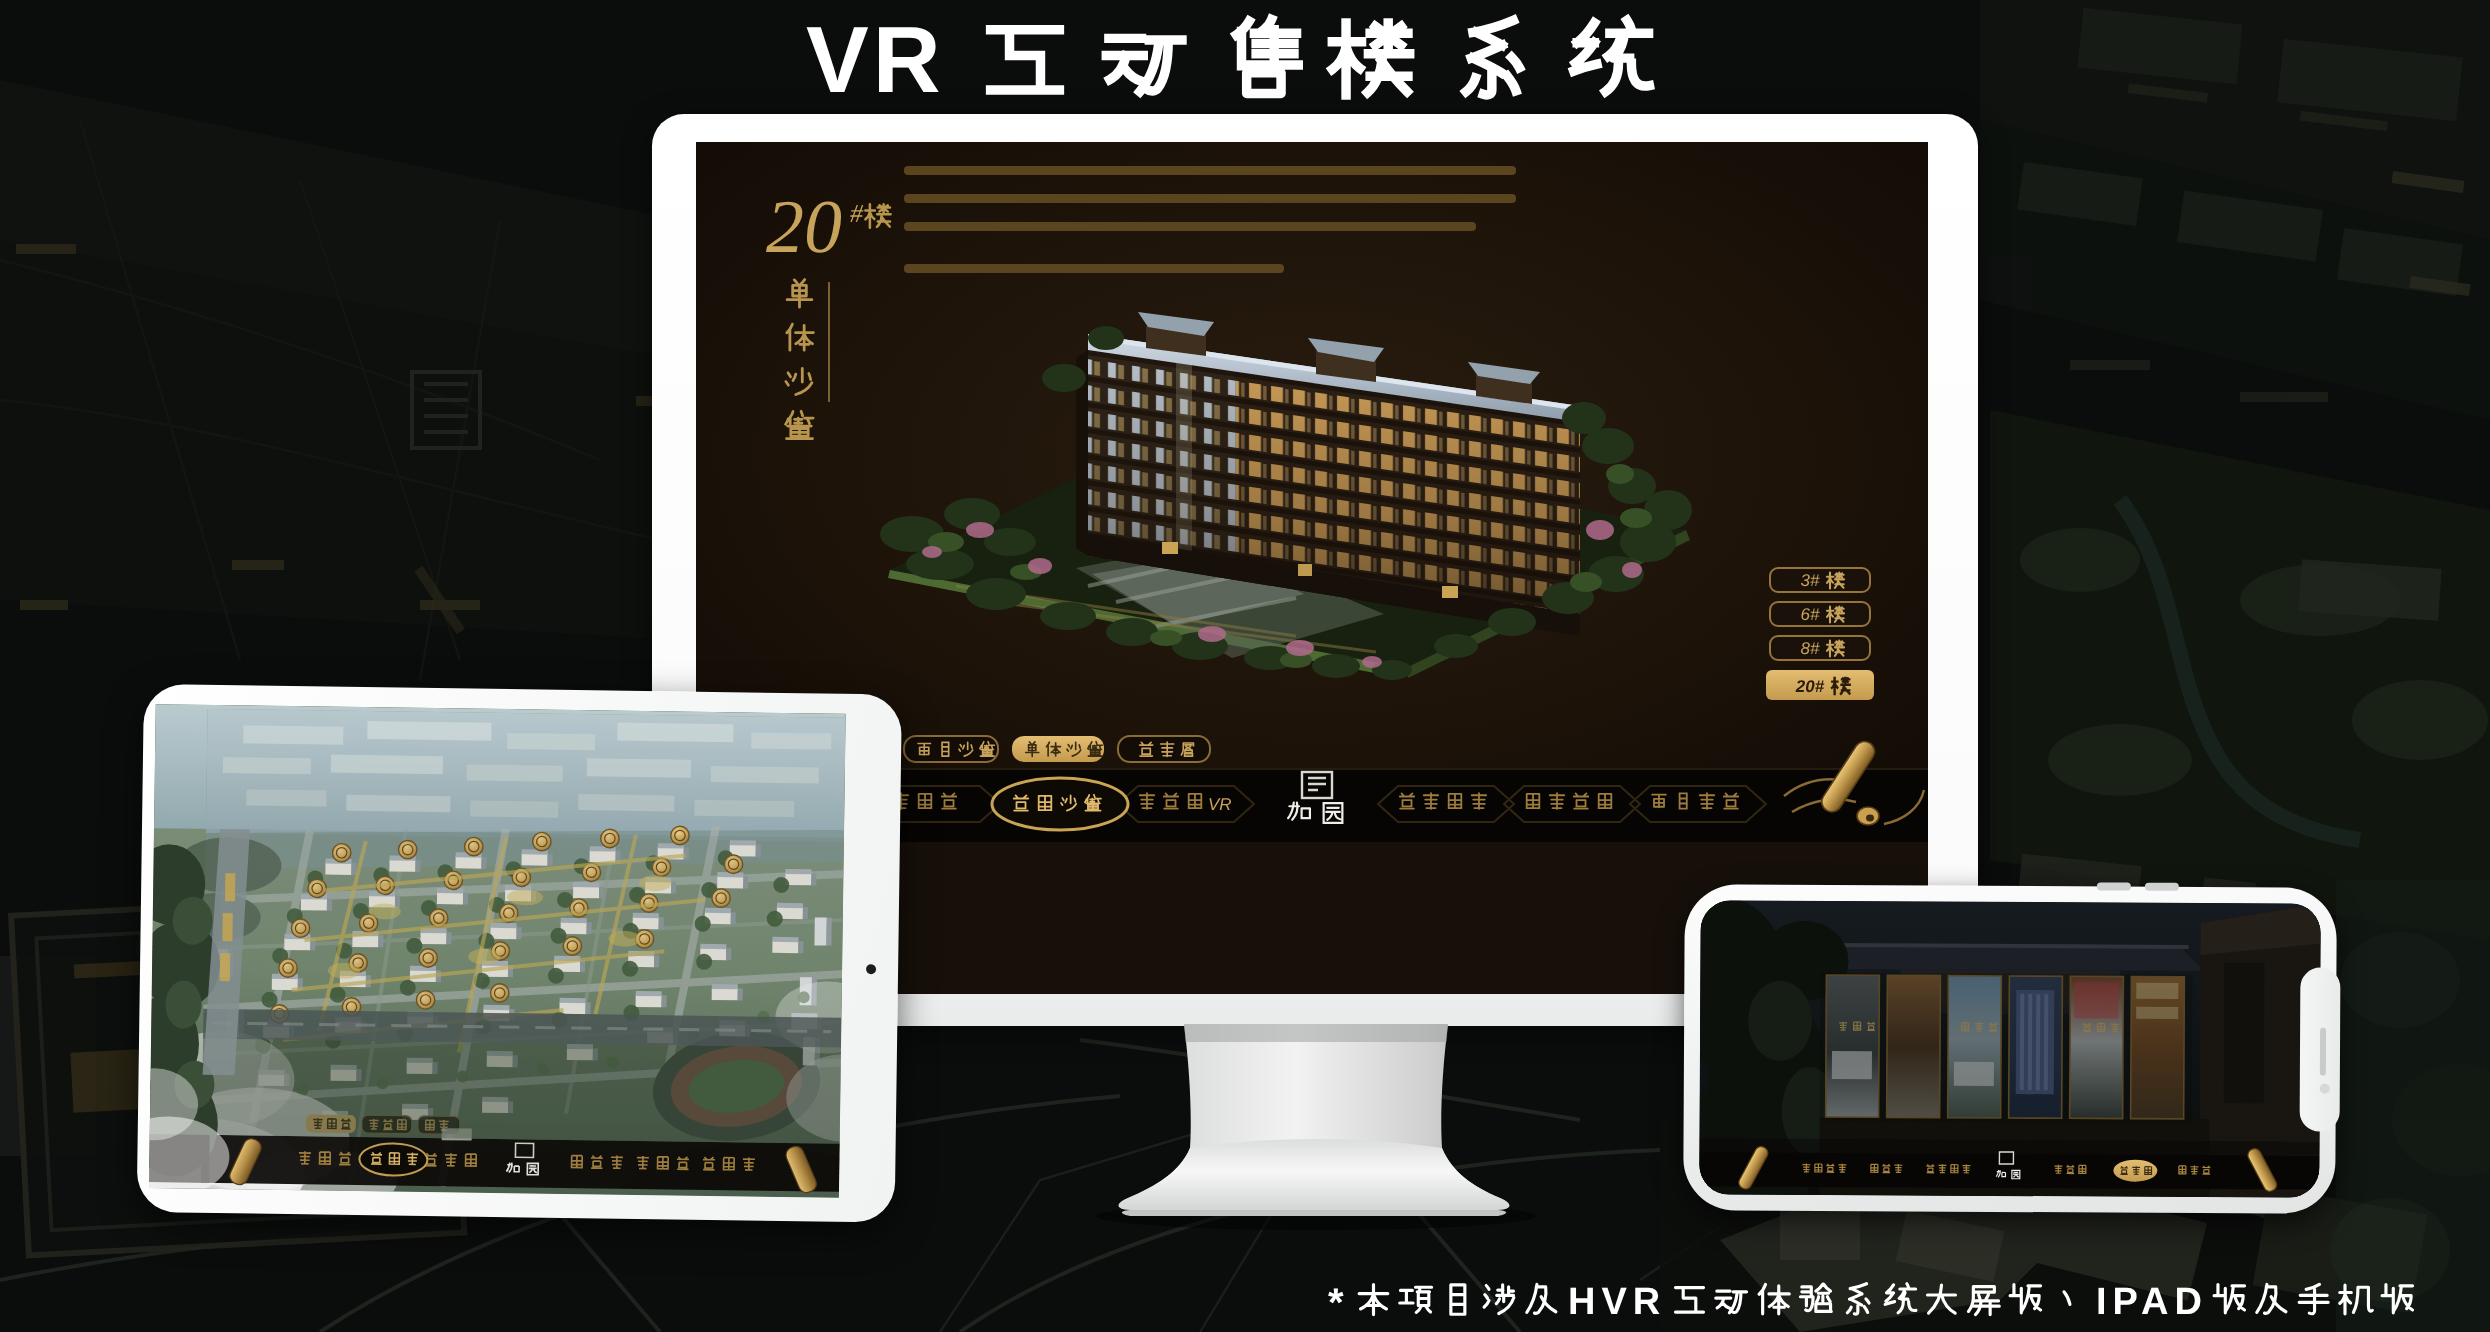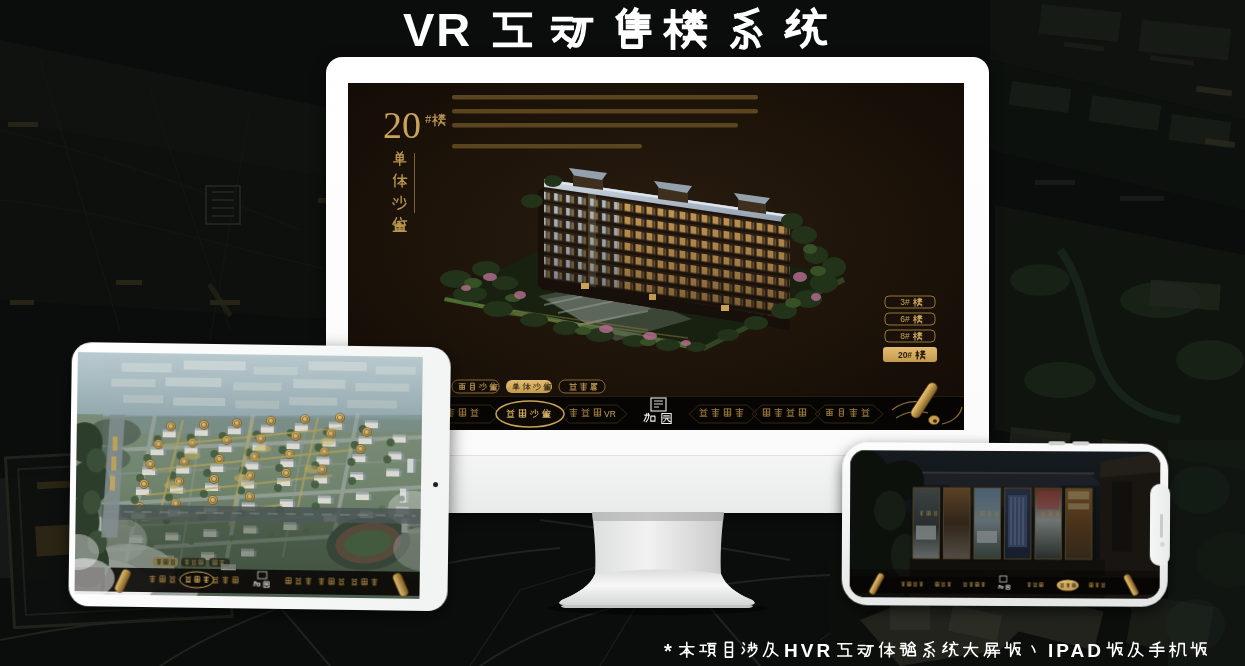--- a/index.html
+++ b/index.html
@@ -2,21 +2,21 @@
 <html><head><meta charset="utf-8"><style>
 html,body{margin:0;padding:0;background:#0b0d0c;}
 #stage{position:relative;width:1245px;height:666px;overflow:hidden;background:#4d7c0f;font-family:"Liberation Sans",sans-serif;}
 #stage *{position:absolute;}
 #bg{left:0;top:0;}
 #title{left:403px;top:4px;}
 #caption{left:660px;top:636px;}
 
 #mon{left:326px;top:57px;width:663px;height:455px;border-radius:16px 16px 8px 8px;background:linear-gradient(#ffffff,#fbfbfb 80%);box-shadow:0 4px 14px rgba(0,0,0,.55);}
 #mchin{left:0px;top:398px;width:663px;height:57px;background:linear-gradient(#f4f5f5,#e9ebeb);border-top:1px solid #dfe1e1;border-radius:0 0 8px 8px;}
-#mscreen{left:22px;top:26px;width:616px;height:347px;background:#17100a;overflow:hidden;}
+#mscreen{left:22px;top:14px;width:616px;height:426px;background:#17100a;overflow:hidden;font-style:italic;}
 #stand{left:540px;top:508px;}
 
 #ipad{left:72px;top:342px;width:379px;height:264px;background:linear-gradient(105deg,#ffffff,#f1f2f2);border-radius:20px;transform:rotate(0.8deg);transform-origin:0 0;box-shadow:0 6px 18px rgba(0,0,0,.6);}
 #ipadscr{left:6px;top:10px;width:345px;height:242px;background:#6e8468;overflow:hidden;}
 #ipadcam{left:363px;top:135px;width:5px;height:5px;border-radius:50%;background:#1c1c1c;}
 
 #phone{left:842px;top:443px;width:326px;height:163px;background:linear-gradient(175deg,#fdfdfd,#e3e5e5);border-radius:26px;transform:rotate(0.3deg);box-shadow:0 5px 14px rgba(0,0,0,.6);}
 #phscreen{left:8px;top:8px;width:310px;height:147px;background:#10150f;border-radius:15px;overflow:hidden;}
 #phnotch{left:308px;top:40px;width:20px;height:82px;border-radius:10px;background:linear-gradient(90deg,#f4f5f5,#e9ebeb);}
 #phslit{left:318px;top:70px;width:3px;height:24px;border-radius:2px;background:#c9cbcb;}

